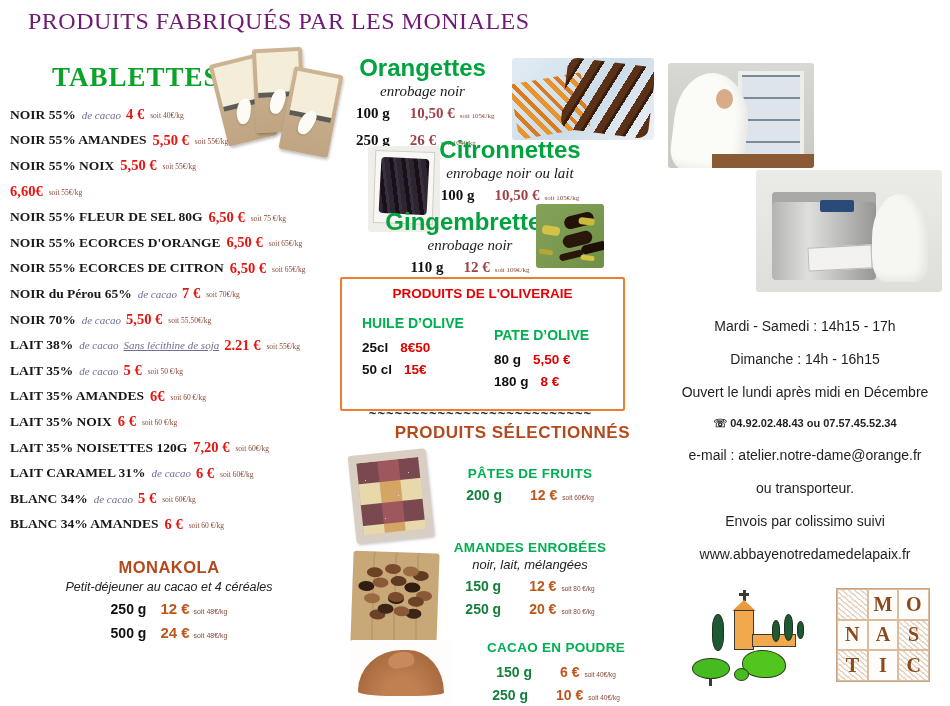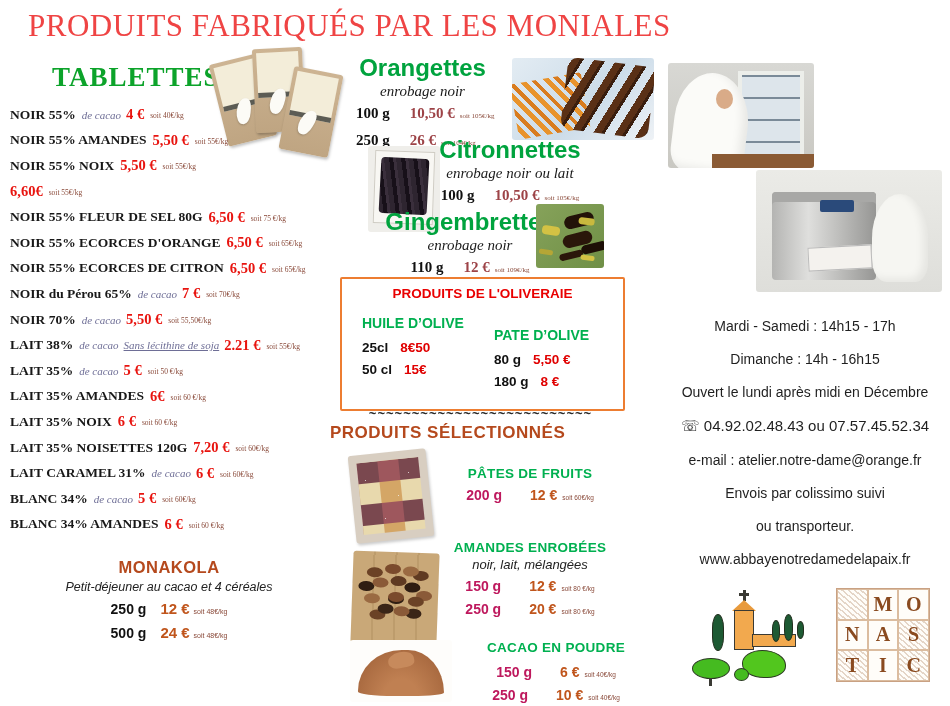--- a/index.html
+++ b/index.html
@@ -1,18 +1,18 @@
 <!DOCTYPE html>
 <html><head>
 <meta charset="utf-8">
 <style>
   html,body{margin:0;padding:0;background:#fff;}
   body{width:950px;height:706px;position:relative;font-family:"Liberation Sans",sans-serif;color:#1c1c1c;overflow:hidden;}
   
-  .page-title{position:absolute;left:28px;top:8px;font-family:"Liberation Serif",serif;font-size:31px;color:#ef4444;letter-spacing:.5px;white-space:nowrap;}
+  .page-title{position:absolute;left:28px;top:8px;font-family:"Liberation Serif",serif;font-size:24px;color:#701a75;letter-spacing:.5px;white-space:nowrap;}
   
   .tab-heading{position:absolute;left:52px;top:62px;font-family:"Liberation Serif",serif;font-weight:bold;font-size:27px;color:#0ca32a;letter-spacing:1px;}
   .tab-rows{position:absolute;left:10px;top:102px;width:330px;}
   .trow{height:25.6px;display:flex;align-items:center;white-space:nowrap;}
   .tname{font-family:"Liberation Serif",serif;font-weight:bold;font-size:13.5px;color:#181818;margin-right:6px;text-align:right;}
   .tdesc{font-family:"Liberation Serif",serif;font-style:italic;font-size:11px;color:#6e6e96;margin-right:5px;}
   .tdesc2{font-family:"Liberation Serif",serif;font-style:italic;font-size:11px;color:#6e6e96;text-decoration:underline;margin-right:5px;}
   .tprice{font-family:"Liberation Serif",serif;font-weight:bold;font-size:14.5px;color:#e8140f;margin-right:6px;}
   .tunit{font-family:"Liberation Serif",serif;font-size:7.5px;color:#8a4a3a;position:relative;top:1px;}
   
@@ -53,26 +53,26 @@
   
   .olv-box{position:absolute;left:340px;top:277px;width:281px;height:130px;border:2px solid #ed7d31;border-radius:2px;background:#fff;}
   .olv-title{position:absolute;left:0;right:0;top:7px;text-align:center;font-weight:bold;font-size:13.5px;color:#e90000;}
   .olv-col{position:absolute;white-space:nowrap;}
   .olv-h{font-weight:bold;font-size:14px;color:#00b050;margin-bottom:7px;}
   .olv-row{margin-top:4px;}
   .olv-qty{font-weight:bold;font-size:13.5px;color:#111;margin-right:12px;}
   .olv-price{font-weight:bold;font-size:13.5px;color:#e00000;}
   
   .divider{position:absolute;left:340px;top:406px;width:281px;text-align:center;font-weight:bold;font-size:13px;color:#2a2a2a;letter-spacing:1px;}
-  .sel-head{position:absolute;left:330px;top:423px;width:300px;text-align:left;font-weight:bold;font-size:17px;color:#b5491d;letter-spacing:.5px;}
+  .sel-head{position:absolute;left:330px;top:423px;width:300px;text-align:right;font-weight:bold;font-size:17px;color:#b5491d;letter-spacing:.5px;}
   .s-block{position:absolute;text-align:center;}
   .s-h{font-weight:bold;font-size:13.5px;color:#00b050;letter-spacing:.3px;}
   .s-sub{font-style:italic;font-size:13px;color:#222;margin-top:2px;}
   .srow{margin-top:5px;white-space:nowrap;}
-  .s-qty{font-weight:bold;font-size:14px;color:#be185d;margin-right:28px;}
+  .s-qty{font-weight:bold;font-size:14px;color:#15803d;margin-right:28px;}
   .s-price{font-weight:bold;font-size:14px;color:#c0551c;margin-right:5px;}
   .s-unit{font-size:6.5px;color:#8a4a3a;}
   .ph-pates{left:352px;top:452px;width:78px;height:88px;background:#d8cec1;transform:rotate(-6deg);box-shadow:1px 2px 3px rgba(0,0,0,.2);}
   .ph-pates::before{content:"";position:absolute;left:8px;top:8px;right:8px;bottom:8px;background:conic-gradient(from 0deg,#a4555c 0 25%,#d9a55e 0 50%,#ead9a8 0 75%,#7e474f 0);background-size:42px 42px;filter:saturate(.9);}
   .ph-pates::after{content:"";position:absolute;inset:0;background:radial-gradient(circle 1px at 20% 30%,#fff 60%,transparent 61%),radial-gradient(circle 1px at 60% 50%,#fff 60%,transparent 61%),radial-gradient(circle 1px at 40% 75%,#fff 60%,transparent 61%),radial-gradient(circle 1px at 75% 25%,#fff 60%,transparent 61%);opacity:.7;}
   .ph-amandes{left:352px;top:552px;width:86px;height:92px;background:repeating-linear-gradient(90deg,#c9a878 0 20px,#bd9c6c 20px 22px);transform:rotate(2deg);}
   .ph-amandes::before{content:"";position:absolute;left:36px;top:40px;width:16px;height:10px;border-radius:50%;background:#7a4a2c;box-shadow:-16px -14px 0 #8a5a38,2px -16px 0 #5f3a22,16px -10px 0 #2f1d12,-24px 2px 0 #9a6a42,20px 4px 0 #6b4226,-10px 12px 0 #3a2517,6px 14px 0 #8a5a38,-22px -24px 0 #6b4226,14px -26px 0 #9a6a42,-4px -28px 0 #7a4a2c,24px -22px 0 #5f3a22,-30px -10px 0 #2f1d12,28px -2px 0 #8a5a38,-18px 18px 0 #6b4226,18px 16px 0 #3a2517,0 2px 0 #2f1d12;}
   .ph-cacao{left:350px;top:640px;width:102px;height:62px;background:#fefdfb;}
   .ph-cacao::before{content:"";position:absolute;left:8px;bottom:6px;width:86px;height:46px;background:radial-gradient(ellipse at 50% 110%,#c08052 30%,#a96a40 75%,#9a5c36);border-radius:55% 45% 40% 45%/95% 100% 8% 10%;}
   .ph-cacao::after{content:"";position:absolute;left:38px;bottom:34px;width:26px;height:16px;background:#c78a5c;border-radius:50% 50% 30% 40%;transform:rotate(-12deg);}
@@ -82,21 +82,21 @@
   .ph-nun1::after{content:"";position:absolute;left:6px;top:10px;width:74px;height:100px;background:#fbfbf8;border-radius:48% 52% 18% 22%;transform:rotate(7deg);box-shadow:inset -6px -4px 10px rgba(0,0,0,.08);}
   .nun1-face{position:absolute;left:48px;top:26px;width:17px;height:20px;background:#d9ab88;border-radius:50%;z-index:2;}
   .nun1-table{position:absolute;left:44px;bottom:0;right:0;height:14px;background:#8a5a34;z-index:1;}
   .ph-nun2{left:756px;top:170px;width:186px;height:122px;background:linear-gradient(#ebebe7,#dededa);}
   .ph-nun2::before{content:"";position:absolute;left:16px;top:22px;width:104px;height:88px;background:linear-gradient(90deg,#b4b4b2,#dfdfdd 35%,#969694);border-radius:4px;box-shadow:inset 0 10px 0 #a8a8a6;}
   .ph-nun2::after{content:"";position:absolute;right:14px;top:24px;width:56px;height:88px;background:#f6f6f2;border-radius:50% 50% 22% 26%;box-shadow:inset -5px -3px 8px rgba(0,0,0,.07);}
   .nun2-panel{position:absolute;left:64px;top:30px;width:34px;height:12px;background:#2a4a7a;border-radius:2px;z-index:2;}
   .nun2-tray{position:absolute;left:52px;top:76px;width:62px;height:22px;background:#f4f2ee;border:1px solid #bbb;z-index:2;transform:rotate(-3deg);}
   .info{position:absolute;left:660px;top:318px;width:290px;text-align:center;}
   .iline{font-size:14px;color:#1f1f1f;margin-bottom:17px;white-space:nowrap;}
-  .iline.phone{font-weight:400;font-size:15px;}
+  .iline.phone{font-weight:700;font-size:11px;}
   
   .abbey{position:absolute;left:692px;top:594px;width:118px;height:96px;}
   .abbey div{position:absolute;box-sizing:border-box;}
   .ab-cyp{background:#1d5a33;border:1px solid #23301f;border-radius:50%/38%;}
   .ab-c1{left:20px;top:20px;width:12px;height:37px;}
   .ab-c2{left:80px;top:26px;width:8px;height:22px;}
   .ab-c3{left:92px;top:20px;width:9px;height:27px;}
   .ab-c4{left:105px;top:27px;width:7px;height:18px;}
   .ab-tower{left:42px;top:16px;width:20px;height:40px;background:#f2a94e;border:1.5px solid #3a3a34;}
   .ab-roof{left:40px;top:6px;width:0;height:0;border-left:12px solid transparent;border-right:12px solid transparent;border-bottom:11px solid #e89a3c;}
@@ -295,22 +295,22 @@
   <div class="nun2-panel"></div>
   <div class="nun2-tray"></div>
 </div>
 
 <div class="info">
   <div class="iline">Mardi - Samedi : 14h15 - 17h</div>
   <div class="iline">Dimanche : 14h - 16h15</div>
   <div class="iline">Ouvert le lundi après midi en Décembre</div>
   <div class="iline phone"><span>☏</span> <span>04.92.02.48.43  ou  07.57.45.52.34</span></div>
   <div class="iline">e-mail : atelier.notre-dame@orange.fr</div>
+  <div class="iline">ou transporteur.</div>
   <div class="iline">Envois par colissimo suivi</div>
-  <div class="iline">ou transporteur.</div>
   <div class="iline">www.abbayenotredamedelapaix.fr</div>
 </div>
 
 <div class="abbey">
   <div class="ab-cyp ab-c1"></div>
   <div class="ab-crossv"></div>
   <div class="ab-crossh"></div>
   <div class="ab-roof"></div>
   <div class="ab-tower"></div>
   <div class="ab-nave"></div>

